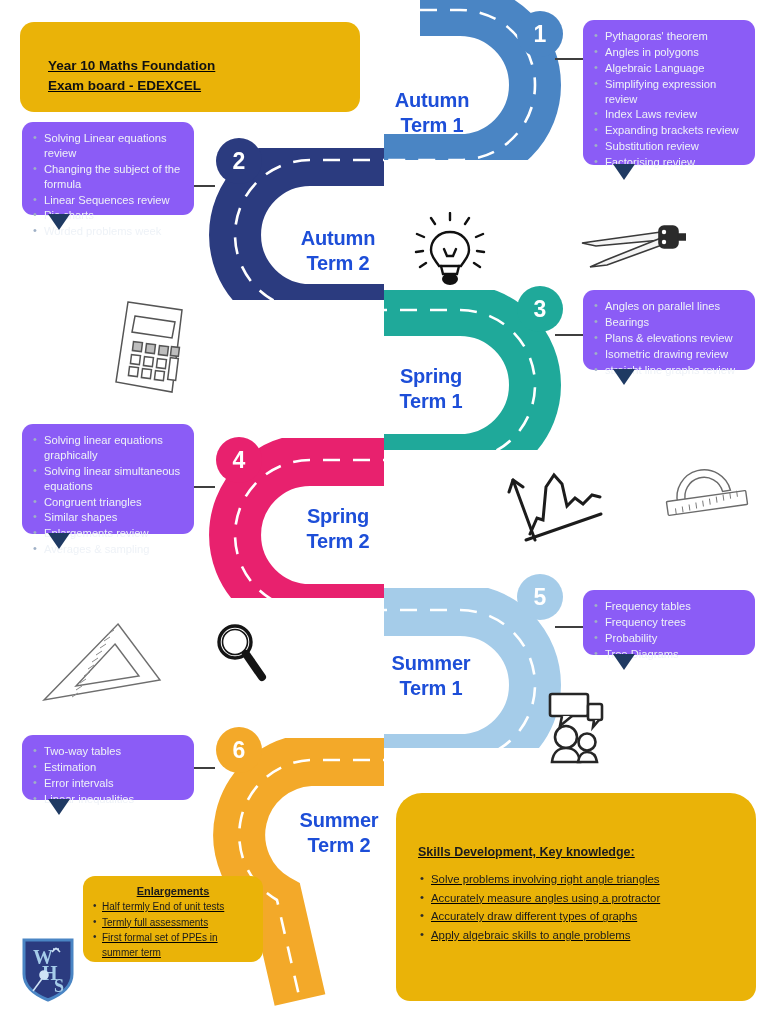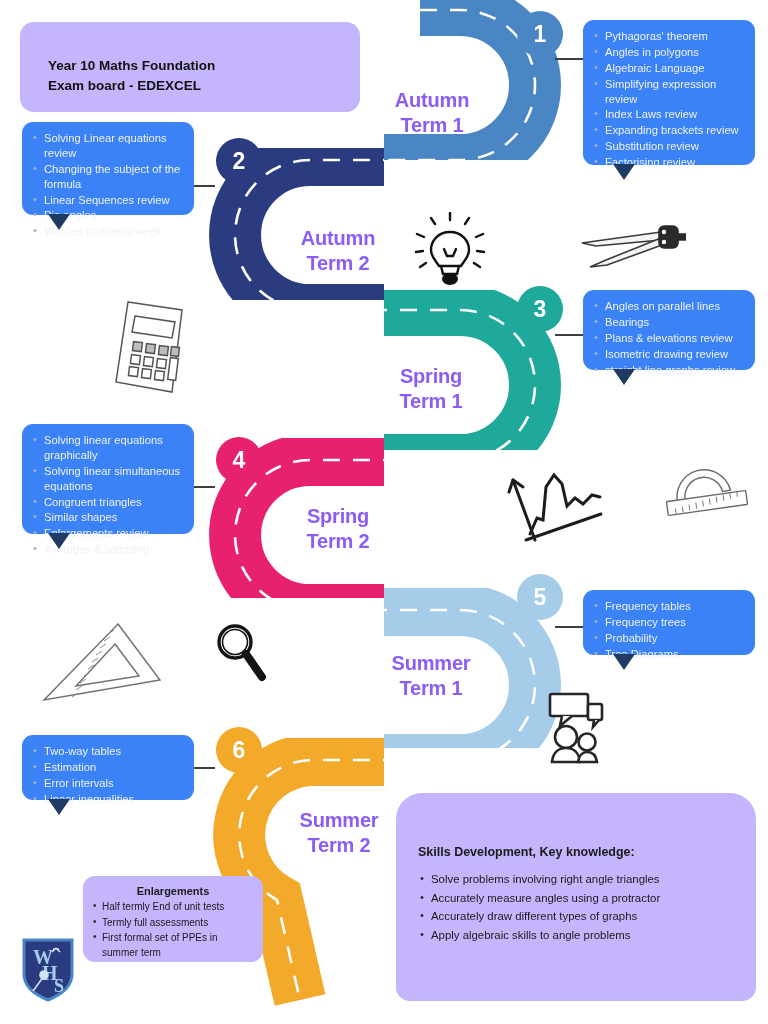--- a/index.html
+++ b/index.html
@@ -13,42 +13,42 @@
   #canvas{position:absolute;left:0;top:0;width:768px;height:1024px;}
 
   
   .road-svg{position:absolute;left:0;top:0;width:768px;height:1024px;}
 
   
   .term-label{
     position:absolute;
     font-weight:bold;
     font-size:20px;
-    color:#8b5cf6;
+    color:#1d4ed8;
     text-align:center;
     line-height:1.25;
     letter-spacing:-0.2px;
   }
 
   
   .badge{
     position:absolute;
     width:46px;height:46px;border-radius:50%;
     color:#ffffff;
     font-size:23px;font-weight:bold;
     display:flex;align-items:center;justify-content:center;
   }
 
   
   .connector{position:absolute;height:1.5px;background:#3f3f3f;}
 
   
   .callout{
     position:absolute;
-    background:#3b82f6;
+    background:#8b5cf6;
     border-radius:11px;
     color:#ffffff;
     box-sizing:border-box;
     padding:9px 12px 10px 10px;
   }
   .callout ul{margin:0;padding:0;list-style:none;}
   .callout li{
     font-size:11.2px;
     line-height:1.33;
     margin:0 0 1px 0;
@@ -65,22 +65,23 @@
     position:absolute;
     width:0;height:0;
     border-left:11px solid transparent;
     border-right:11px solid transparent;
     border-top:16px solid #1f3a63;
   }
 
   
   .cream{
     position:absolute;
-    background:#c4b5fd;
+    background:#eab308;
     box-sizing:border-box;
+    text-decoration:underline;
   }
   .cream-title{
     font-size:12.5px;font-weight:bold;color:#1b1b1b;
   }
   .cream ul{margin:0;padding:0;list-style:none;}
   .cream li{
     font-size:11px;color:#1b1b1b;line-height:1.42;
     padding-left:13px;position:relative;margin-bottom:1px;
   }
   .cream li:before{
@@ -244,21 +245,21 @@
       <li>Factorising review</li>
     </ul>
     <div class="tail" style="left:30px;top:144px;"></div>
   </div>
 
   <div class="callout" style="left:22px;top:122px;width:172px;height:93px;">
     <ul>
       <li>Solving Linear equations review</li>
       <li>Changing the subject of the formula</li>
       <li>Linear Sequences review</li>
-      <li>Pie angles</li>
+      <li>Pie charts</li>
       <li>Worded problems week</li>
     </ul>
     <div class="tail" style="left:26px;top:92px;"></div>
   </div>
 
   <div class="callout" style="left:583px;top:290px;width:172px;height:80px;">
     <ul>
       <li>Angles on parallel lines</li>
       <li>Bearings</li>
       <li>Plans &amp; elevations review</li>

